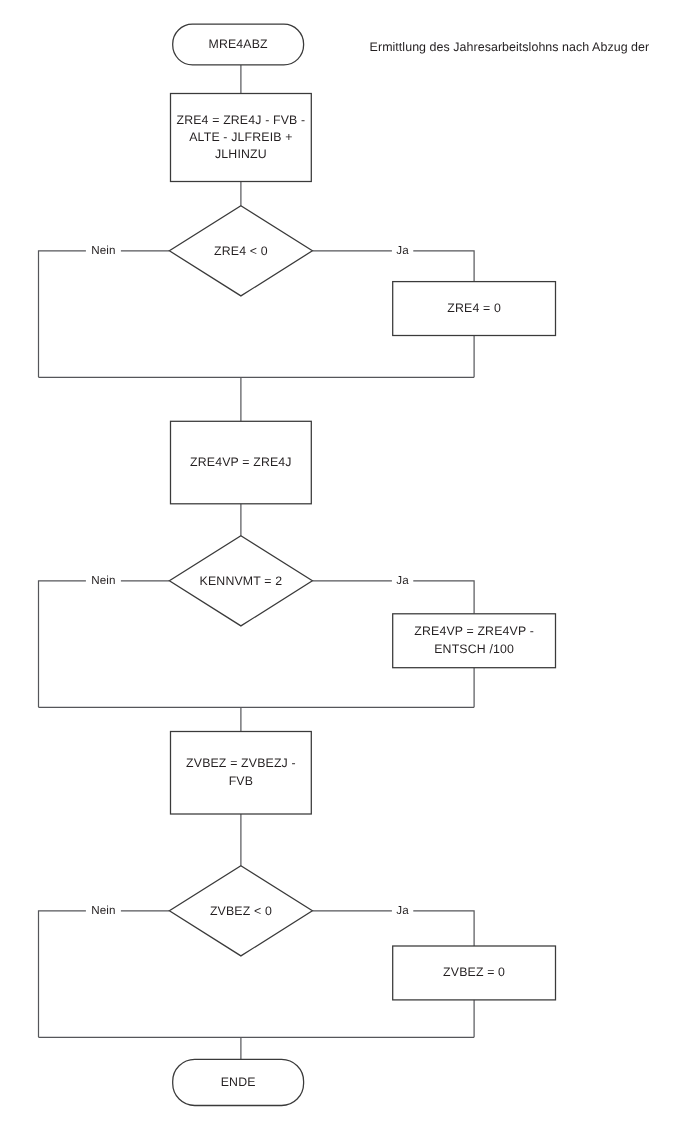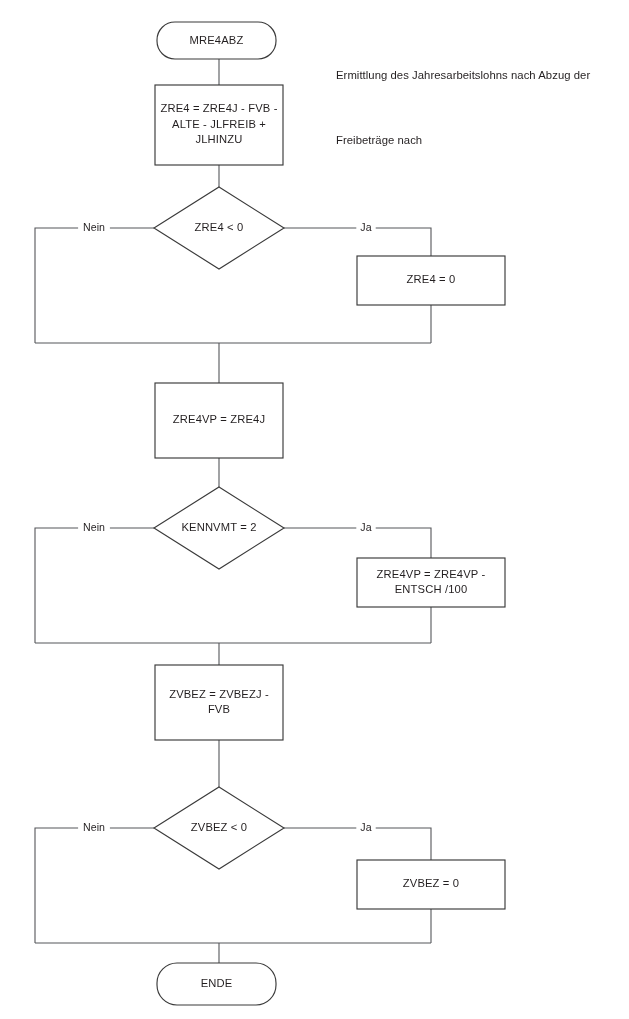--- a/index.html
+++ b/index.html
@@ -62,21 +62,20 @@
     width: 290px;
     font-family: "Liberation Sans", sans-serif;
     font-size: 11.3px;
     line-height: 16.5px;
     color: #231f20;
     letter-spacing: 0.05px;
     white-space: pre-line;
   }
   .caption-line {
     display: block;
-    margin-top: 32px;
   }
 </style>
 </head>
 <body>
 
 <div id="chart-root">
   <svg width="629" height="1019" viewBox="0 0 629 1019">
 
     <g>
       <path class="connector" d="M219,59 L219,85"></path>
@@ -196,15 +195,14 @@
       </g>
       <g>
         <rect class="branch-label-bg" x="356.3" y="821" width="19.4" height="14"></rect>
         <text class="branch-label" x="366" y="828.5">Ja</text>
       </g>
     </g>
   </svg>
 
   <div class="caption-text">
     <span class="caption-line">Ermittlung des Jahresarbeitslohns nach Abzug der</span>
-    <span class="caption-line">Freibeträge nach</span>
   </div>
 </div>
 
 </body></html>

